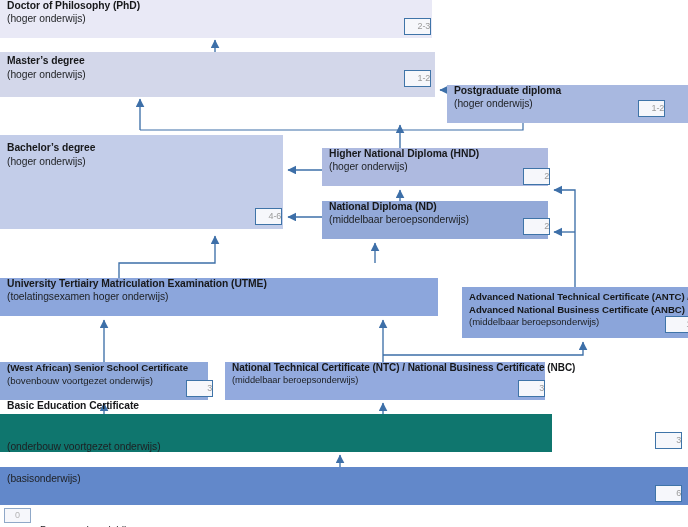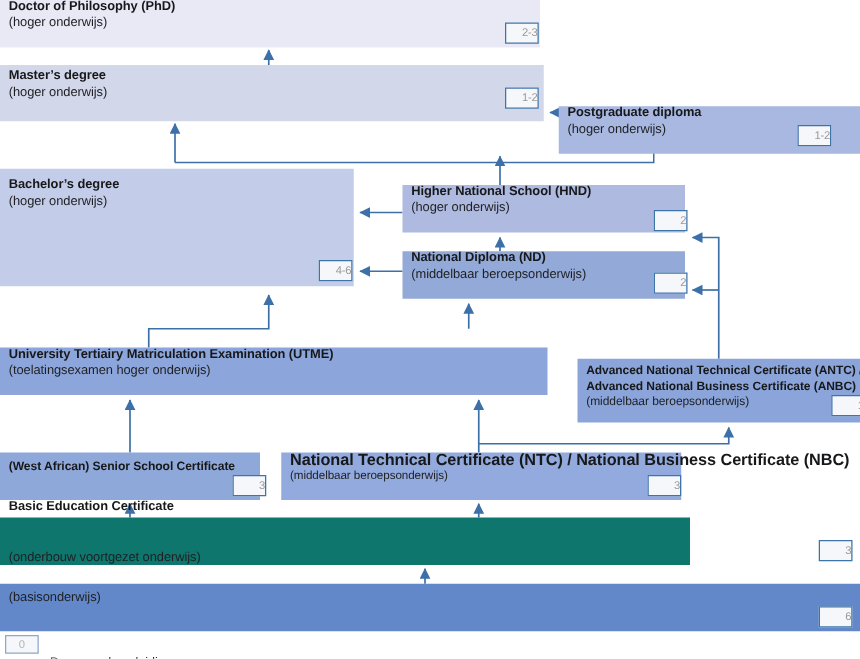--- a/index.html
+++ b/index.html
@@ -166,21 +166,21 @@
   </div>
   <div class="dur" style="left:638px; top:100px;">1-2</div>
 
   <div class="node" style="left:0px; top:135px; width:283px; height:94px; background:#c3cde9; justify-content:flex-start; padding-top:6px;">
     <div class="ttl">Bachelor’s degree</div>
     <div class="sub">(hoger onderwijs)</div>
   </div>
   <div class="dur" style="left:255px; top:208px;">4-6</div>
 
   <div class="node" style="left:322px; top:148px; width:226px; height:38px; background:#aebae0;">
-    <div class="ttl">Higher National School (HND)</div>
+    <div class="ttl">Higher National Diploma (HND)</div>
     <div class="sub">(hoger onderwijs)</div>
   </div>
   <div class="dur" style="left:523px; top:168px;">2</div>
 
   <div class="node" style="left:322px; top:201px; width:226px; height:38px; background:#93a9d8;">
     <div class="ttl">National Diploma (ND)</div>
     <div class="sub">(middelbaar beroepsonderwijs)</div>
   </div>
   <div class="dur" style="left:523px; top:218px;">2</div>
 
@@ -191,25 +191,26 @@
 
   <div class="node" style="left:462px; top:287px; width:226px; height:51px; background:#8ba5da; padding-top:4px; justify-content:flex-start;">
     <div class="ttl" style="font-size:9.6px; line-height:12.6px;">Advanced National Technical Certificate (ANTC) /</div>
     <div class="ttl" style="font-size:9.6px; line-height:12.6px;">Advanced National Business Certificate (ANBC)</div>
     <div class="sub" style="font-size:9.6px; line-height:12.6px;">(middelbaar beroepsonderwijs)</div>
   </div>
   <div class="dur" style="left:665px; top:316px;">1</div>
 
   <div class="node" style="left:0px; top:362px; width:208px; height:38px; background:#8fa8da;">
     <div class="ttl" style="font-size:9.7px;">(West African) Senior School Certificate</div>
+    <div class="sub" style="font-size:9.7px;">(bovenbouw voortgezet onderwijs)</div>
   </div>
   <div class="dur" style="left:186px; top:380px;">3</div>
 
   <div class="node" style="left:225px; top:362px; width:320px; height:38px; background:#93aade;">
-    <div class="ttl" style="font-size:13px;">National Technical Certificate (NTC) / National Business Certificate (NBC)</div>
+    <div class="ttl" style="font-size:10px;">National Technical Certificate (NTC) / National Business Certificate (NBC)</div>
     <div class="sub" style="font-size:9.3px;">(middelbaar beroepsonderwijs)</div>
   </div>
   <div class="dur" style="left:518px; top:380px;">3</div>
 
   <div class="node" style="left:0px; top:414px; width:552px; height:38px; background:#0f766e;gap:28px;">
     <div class="ttl">Basic Education Certificate</div>
     <div class="sub">(onderbouw voortgezet onderwijs)</div>
   </div>
   <div class="dur" style="left:655px; top:432px;">3</div>
 

